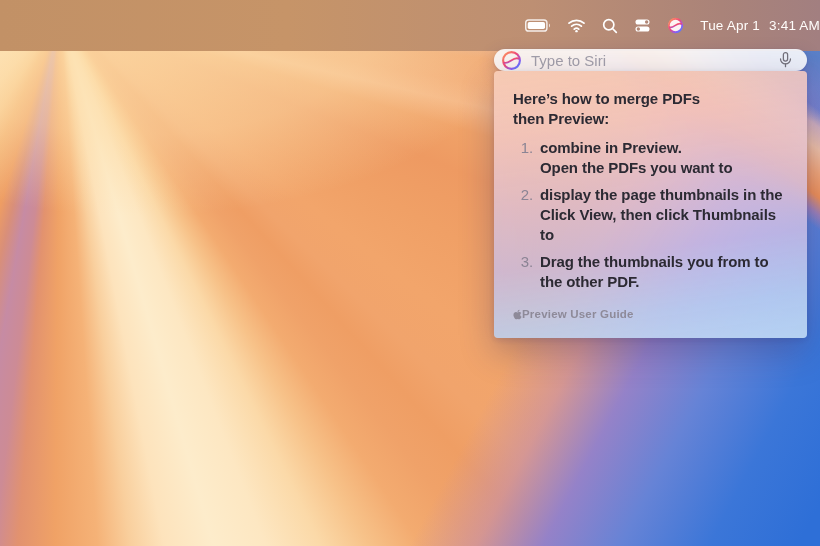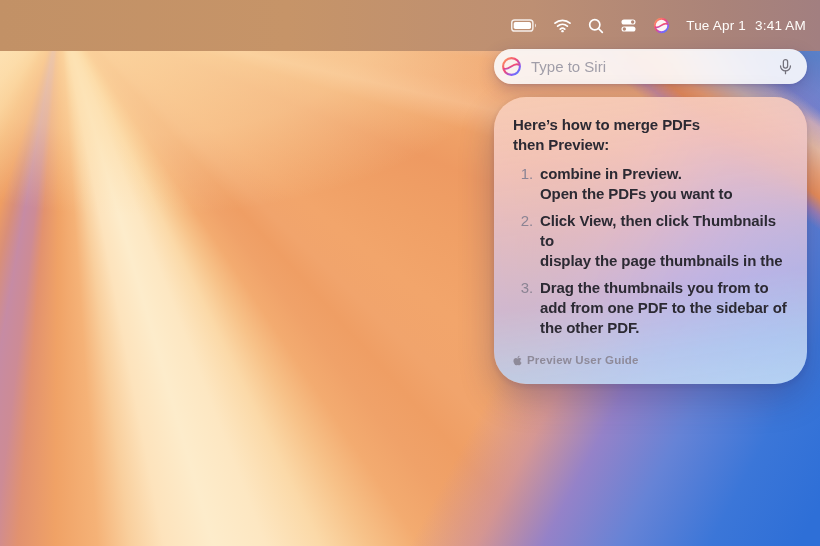--- a/index.html
+++ b/index.html
@@ -45,62 +45,62 @@
     mask-image:linear-gradient(to right, transparent 0, #000 25%);
   }
   .wp-corner{
     position:absolute;right:0;top:28px;width:210px;height:130px;
     background:radial-gradient(210px 130px at 95% 0%, rgba(88,128,200,.95) 22%, rgba(88,128,200,0) 72%);
   }
   
   .menubar{
     position:absolute;top:0;left:0;right:0;height:51px;
     display:flex;align-items:center;justify-content:flex-end;
-    gap:16px;padding-right:14px;box-sizing:border-box;
+    gap:16px;box-sizing:border-box;
     background:linear-gradient(90deg,#c29166 0%, #c69468 35%, #bd8f73 65%, #aa8379 88%, #a27f80 100%);
   }
   .mb-icon{display:flex;align-items:center;justify-content:center;}
   .mb-icon svg{display:block;}
   .clock{
     color:#fffdfb;font-size:13.5px;font-weight:500;letter-spacing:.2px;
     display:flex;gap:9px;align-items:center;
   }
   
   .siri-panel{position:absolute;top:49px;right:13px;width:313px;}
   .siri-input{
-    height:35px;border-radius:17.5px;box-sizing:border-box;
+    height:22px;border-radius:17.5px;box-sizing:border-box;
     display:flex;align-items:center;padding:0 13px 0 7px;
     background:rgba(250,249,252,.9);
     backdrop-filter:blur(18px) saturate(140%);
     box-shadow:0 5px 16px rgba(70,50,110,.28), 0 1px 3px rgba(70,50,110,.15);
   }
   .siri-input .placeholder{
     flex:1;margin-left:9px;color:#a19ea9;font-size:15px;font-weight:500;
   }
   .siri-card{
-    margin-top:13px;border-radius:32px;box-sizing:border-box;
+    margin-top:0;border-radius:4px;box-sizing:border-box;
     padding:18px 18px 14px 19px;
     background:linear-gradient(172deg,
       rgba(247,206,185,.92) 0%, rgba(240,199,196,.88) 22%,
       rgba(219,192,213,.86) 45%, rgba(200,188,226,.86) 65%,
       rgba(187,206,238,.9) 85%, rgba(191,217,243,.92) 100%);
     backdrop-filter:blur(22px) saturate(140%);
     box-shadow:0 14px 34px rgba(50,40,100,.32), 0 2px 6px rgba(50,40,100,.15);
     color:#2c2a33;font-size:15px;line-height:20px;font-weight:600;
     letter-spacing:-.1px;
   }
   .card-heading{margin-bottom:9px;}
   .line{display:block;}
   .step{display:flex;margin-bottom:7px;}
   .step-num{
     flex:0 0 20px;text-align:right;padding-right:7px;
     color:#8b8494;font-weight:500;
   }
   .card-source{
-    margin-top:12px;display:flex;align-items:center;gap:5px;
+    margin-top:12px;display:flex;align-items:center;
     color:#8e8a99;font-size:11.5px;font-weight:700;letter-spacing:.2px;
   }
   .card-source svg{display:block;}
 </style>
 </head>
 <body>
 
 <div class="screen">
 
   <div class="wp-base"></div>
@@ -201,30 +201,29 @@
         <span class="step-num">1.</span>
         <span class="step-lines">
           <span class="line">combine in Preview.</span>
           <span class="line">Open the PDFs you want to</span>
         </span>
       </div>
 
       <div class="step">
         <span class="step-num">2.</span>
         <span class="step-lines">
+          <span class="line">display the page thumbnails in the</span>
           <span class="line">Click View, then click Thumbnails to</span>
-          <span class="line">display the page thumbnails in the</span>
         </span>
       </div>
 
       <div class="step">
         <span class="step-num">3.</span>
         <span class="step-lines">
           <span class="line">Drag the thumbnails you from to</span>
-          <span class="line">add from one PDF to the sidebar of</span>
           <span class="line">the other PDF.</span>
         </span>
       </div>
 
       <div class="card-source">
         <span>
           <svg width="9" height="11" viewBox="0 0 384 512" fill="#8e8a99">
             <path d="M318.7 268.7c-.2-36.7 16.4-64.4 50-84.8-18.8-26.9-47.2-41.7-84.7-44.6-35.5-2.8-74.3 20.7-88.5 20.7-15 0-49.4-19.7-76.4-19.7C63.3 140.3 4 184.8 4 273.5q0 39.3 14.4 81.2c12.8 36.7 59 126.7 107.2 125.2 25.2-.6 43-17.9 75.8-17.9 31.8 0 48.3 17.9 76.4 17.9 48.6-.7 90.4-82.5 102.6-119.3-65.2-30.7-61.7-90-61.7-91.9zm-56.6-164.2c27.3-32.4 24.8-61.9 24-72.5-24.1 1.4-52 16.4-67.9 34.9-17.5 19.8-27.8 44.3-25.6 71.9 26.1 2 49.9-11.4 69.5-34.3z"></path>
           </svg>
         </span>

